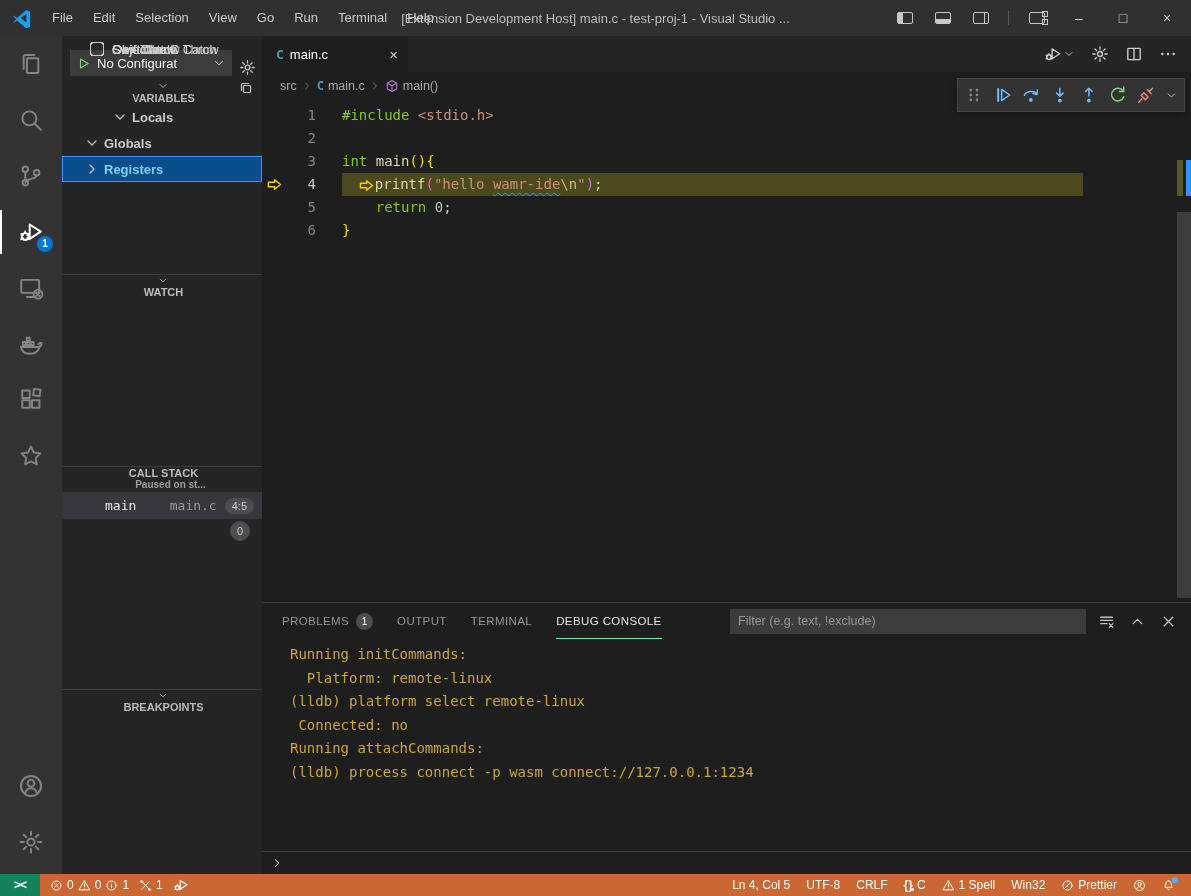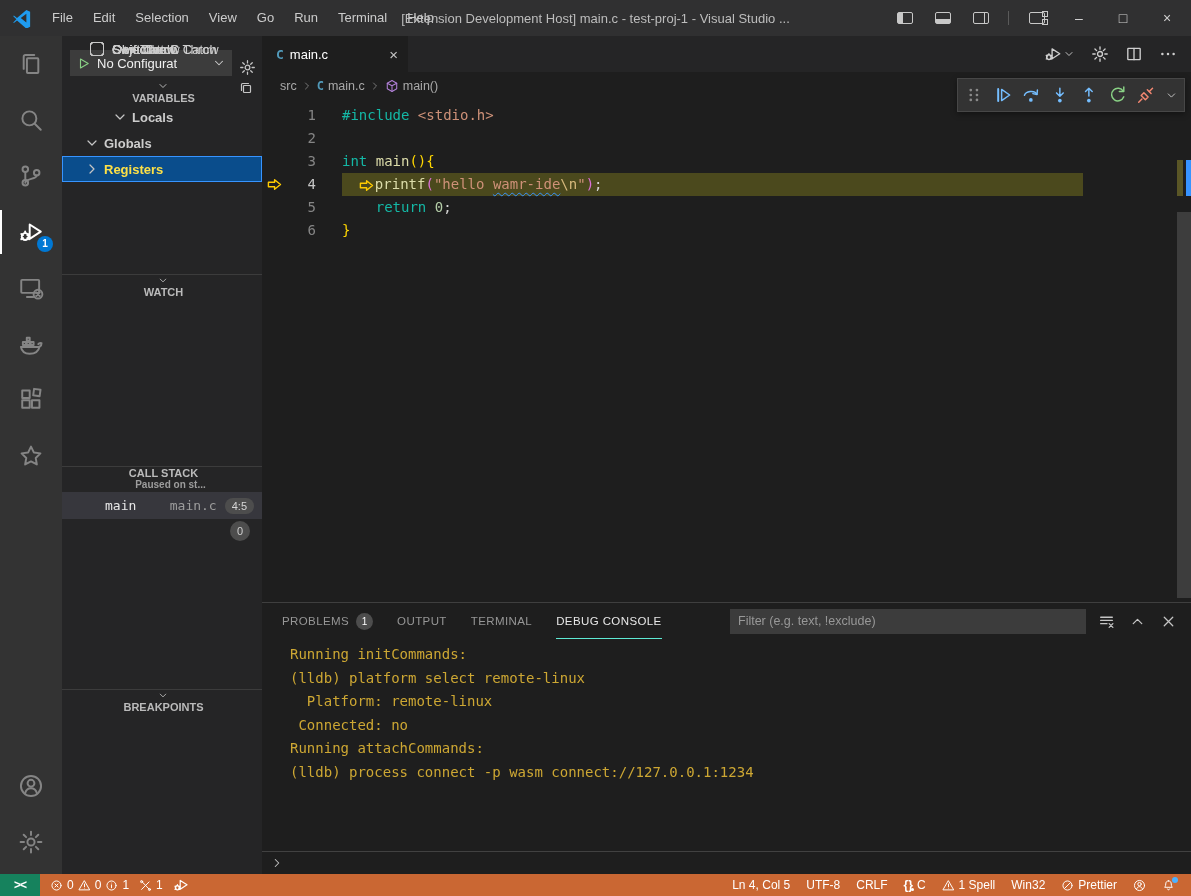--- a/index.html
+++ b/index.html
@@ -55,21 +55,21 @@
   .run-gear { width:17px; height:17px; color:#c5c5c5; margin-left:7px; flex:none; }
 
   .sec-head { position:absolute; left:0; right:0; height:24px; display:flex; align-items:center;
               font-size:11px; font-weight:bold; color:#bbbbbb; padding-left:3px; border-top:1px solid #3c3c3c;flex-direction:column; }
   .sec-head.nob { border-top:none; }
   .sec-head .chev { width:16px; height:16px; color:#c5c5c5; margin-right:1px; }
   .tree-row { position:absolute; left:0; right:0; height:26px; display:flex; align-items:center;
               padding-left:22px; color:#cccccc; cursor:pointer; }
   .tree-row .chev { width:16px; height:16px; margin-right:4px; color:#c5c5c5; }
   .tree-row.selected { background:var(--selection-bg,#0A4D8C); outline:1px solid var(--selection-border,#3794FF);
-                       outline-offset:-1px; color:#fde047; font-weight:bold; }
+                       outline-offset:-1px; color:#7dd3fc; font-weight:bold; }
   .tree-row.boldlbl { font-weight:bold; }
   .copy-ic { position:absolute; right:8px; width:16px; height:16px; color:#c5c5c5; }
   .cs-status { font-size:10px; color:#9d9d9d; margin-left:14px; font-weight:bold; }
   .frame-row { position:absolute; left:0; right:0; height:27px; background:#37373D; display:flex; align-items:center; }
   .frame-name { margin-left:43px; color:#e8e8e8; font-family:"DejaVu Sans Mono", monospace; font-size:13px; }
   .frame-file { margin-left:auto; color:#9d9d9d; font-family:"DejaVu Sans Mono", monospace; font-size:13px; }
   .pill { background:#4d4d4d; color:#d6d6d6; border-radius:10px; font-size:11px; padding:2px 7px; margin:0 8px; }
   .thread-badge { position:absolute; right:12px; width:20px; height:20px; border-radius:10px; background:#4d4d4d;
                   color:#cfcfcf; font-size:11px; display:flex; align-items:center; justify-content:center; }
   .bp-row { position:absolute; left:0; right:0; height:26px; display:flex; align-items:center; padding-left:28px; }
@@ -105,21 +105,21 @@
   .editor-pane { position:absolute; top:64px; left:0; right:0; height:502px; font-family:"DejaVu Sans Mono", monospace;
                  font-size:14px; padding-top:4px; }
   .code-line { position:relative; height:23px; line-height:23px; display:flex; white-space:pre; }
   .code-line .ln { width:54px; text-align:right; color:#858585; flex:none; }
   .code-line .lc { padding-left:26px; position:relative; z-index:2; color:#D4D4D4; }
   .code-line.current::after { content:""; position:absolute; left:80px; right:108px; top:0; bottom:0;
                               background:var(--debug-line-bg,#4B491D); z-index:1; }
   .code-line.current .ln { color:#c6c6c6; }
   .gutter-arrow { position:absolute; left:5px; top:4px; width:15px; height:15px; color:var(--frame-arrow,#FFCC00); z-index:3; }
   .tok-arrow { width:15px; height:15px; color:var(--frame-arrow,#FFCC00); vertical-align:-2px; margin-right:1px; }
-  .tok-kw  { color:#14b8a6; }
+  .tok-kw  { color:#84cc16; }
   .tok-fn  { color:#DCDCAA; }
   .tok-str { color:#CE9178; }
   .tok-esc { color:#D7BA7D; }
   .tok-num { color:#B5CEA8; }
   .tok-b1  { color:#FFD700; }
   .tok-b2  { color:#DA70D6; }
   .tok-plain { color:#D4D4D4; }
   .tok-spell { text-decoration:underline; text-decoration-style:wavy; text-decoration-color:#3794FF;
                text-decoration-thickness:1px; text-underline-offset:3px; }
 
@@ -627,22 +627,22 @@
             <use href="#i-chevup"></use>
           </svg>
         <svg class="ic">
             <use href="#i-x"></use>
           </svg>
       </span>
     </div>
     <div class="console-out">
 
     <div class="console-line">Running initCommands:</div>
+        <div class="console-line">  Platform: remote-linux</div>
         <div class="console-line">(lldb) platform select remote-linux</div>
-        <div class="console-line">  Platform: remote-linux</div>
         <div class="console-line"> Connected: no</div>
         <div class="console-line">Running attachCommands:</div>
         <div class="console-line">(lldb) process connect -p wasm connect://127.0.0.1:1234</div>
       </div>
     <div class="console-in">
       <svg class="ic">
           <use href="#i-chevright"></use>
         </svg>
     </div>
   </div>

